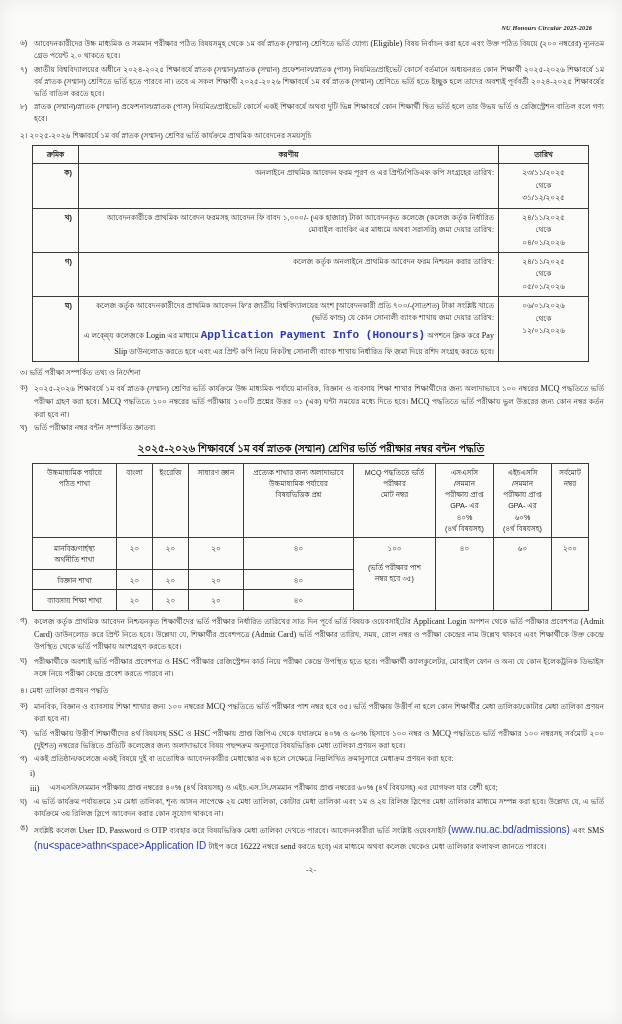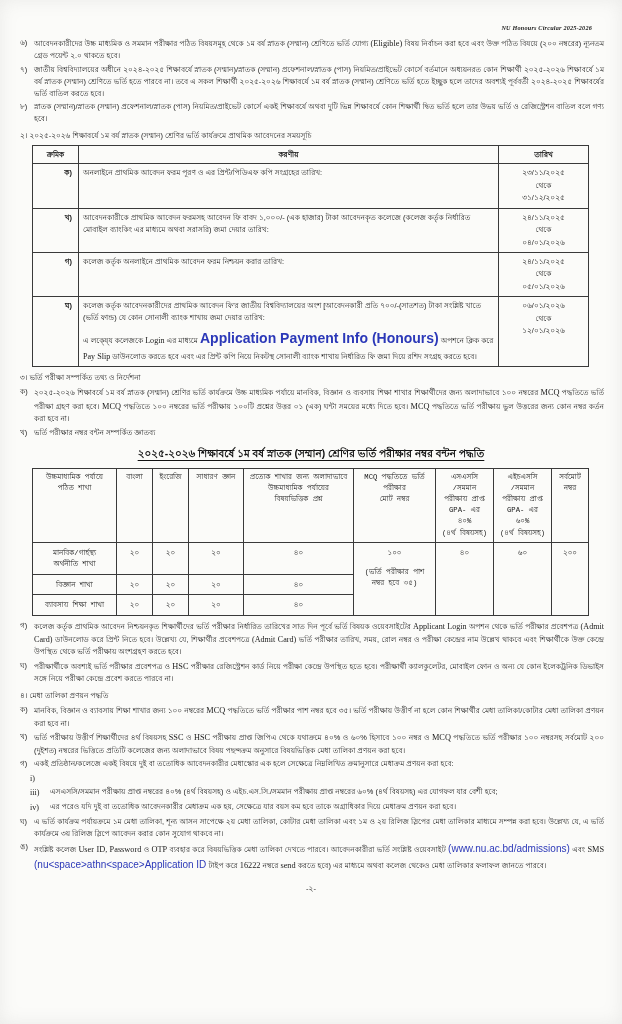--- a/index.html
+++ b/index.html
@@ -75,22 +75,22 @@
     font-family: "Liberation Serif", "DejaVu Serif", serif;
     font-size: 8.1px;
   }
   .en-b {
     font-family: "Liberation Serif", "DejaVu Serif", serif;
     font-size: 8.3px;
     font-weight: normal;
   }
   .lnk {
     color: #2b38b8;
-    font-family: Liberation Sans, sans-serif;
-    font-size: 14px;
+    font-family: Liberation Mono, monospace;
+    font-size: 11px;
     font-weight: bold;
   }
   .lnk-plain {
     color: #2b38b8;
     font-family: "Liberation Sans", "DejaVu Sans", sans-serif;
     font-size: 10px;
   }
 
   
   table {
@@ -118,42 +118,42 @@
   }
   .tbl1 td.ser {
     text-align: right;
     padding-right: 6px;
     font-weight: bold;
   }
   .tbl1 td.dt {
     text-align: center;
     line-height: 1.68;
   }
-  .tbl1 td.duty { text-align: left; margin-left: 8px; }
+  .tbl1 td.duty { text-align: right; margin-left: 8px; }
 
   
   .mdhead {
     text-align: center;
     font-family: "Liberation Sans", "DejaVu Sans", sans-serif;
     font-size: 10.4px;
     font-weight: bold;
     color: #121212;
     text-decoration: underline;
     text-underline-offset: 2.5px;
     margin: 7px 0 5px 0;
   }
 
   
   .tbl2 {
     margin: 0 0 0 14px;
     width: 556px;
   }
   .tbl2 td, .tbl2 th {
     border: 0.8px solid #3a3a3a;
-    font-family: Liberation Mono, monospace;
+    font-family: Liberation Sans, sans-serif;
     font-size: 7.2px;
     color: #161616;
     text-align: center;
     vertical-align: top;
     padding: 3px 2px;
     line-height: 1.55;
   }
   .tbl2 th { font-weight: normal; }
   .tbl2 td.rowname {
     padding-top: 5px;
@@ -378,24 +378,20 @@
     </div>
 
     <div class="romlist">
       <div class="clause bn">
         <div class="mk en">i)</div>
       </div>
       <div class="clause bn">
         <div class="mk en">iii)</div>
         <div class="bd">এসএসসি/সমমান পরীক্ষায় প্রাপ্ত নম্বরের ৪০% (৪র্থ বিষয়সহ) ও এইচ.এস.সি./সমমান পরীক্ষায় প্রাপ্ত নম্বরের ৬০% (৪র্থ বিষয়সহ) এর যোগফল যার বেশী হবে;</div>
       </div>
-      <div class="clause bn">
-        <div class="mk en">iv)</div>
-        <div class="bd">এর পরেও যদি দুই বা ততোধিক আবেদনকারীর মেধাক্রম এক হয়, সেক্ষেত্রে যার বয়স কম হবে তাকে অগ্রাধিকার দিয়ে মেধাক্রম প্রণয়ন করা হবে।</div>
-      </div>
     </div>
 
     <div class="clause bn">
       <div class="mk">ঘ)</div>
       <div class="bd">এ ভর্তি কার্যক্রম পর্যায়ক্রমে ১ম মেধা তালিকা, শূন্য আসন সাপেক্ষে ২য় মেধা তালিকা, কোটার মেধা তালিকা এবং ১ম ও ২য় রিলিজ স্লিপের মেধা তালিকার মাধ্যমে সম্পন্ন করা হবে। উল্লেখ্য যে, এ ভর্তি কার্যক্রমে ৩য় রিলিজ স্লিপে আবেদন করার কোন সুযোগ থাকবে না।</div>
     </div>
 
     <div class="clause bn">
       <div class="mk">ঙ)</div>
       <div class="bd"><span>সংশ্লিষ্ট কলেজ </span><span class="en-b">User ID, Password</span><span> ও </span><span class="en-b">OTP</span><span> ব্যবহার করে বিষয়ভিত্তিক মেধা তালিকা দেখতে পারবে। আবেদনকারীরা ভর্তি সংশ্লিষ্ট ওয়েবসাইট </span><span class="lnk-plain">(www.nu.ac.bd/admissions)</span><span> এবং </span><span class="en-b">SMS</span><span class="lnk-plain"> (nu&lt;space&gt;athn&lt;space&gt;Application ID</span><span> টাইপ করে </span><span class="en-b">16222</span><span> নম্বরে </span><span class="en-b">send</span><span> করতে হবে) এর মাধ্যমে অথবা কলেজ থেকেও মেধা তালিকার ফলাফল জানতে পারবে।</span></div>

